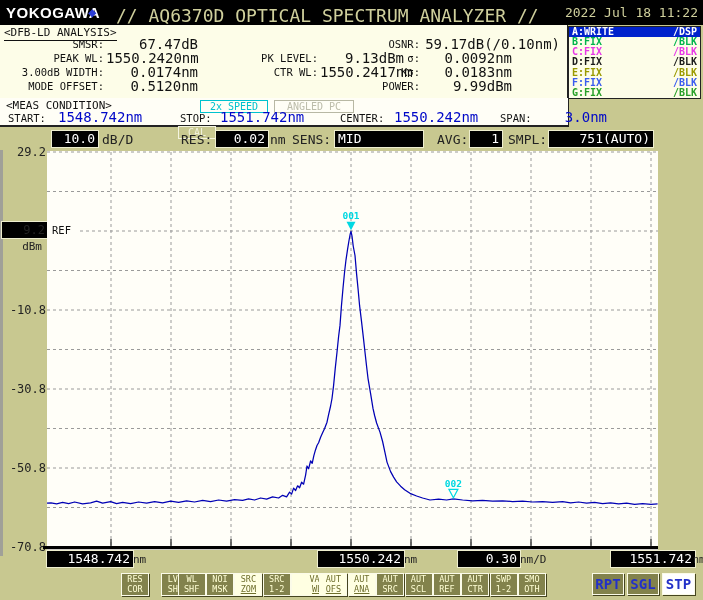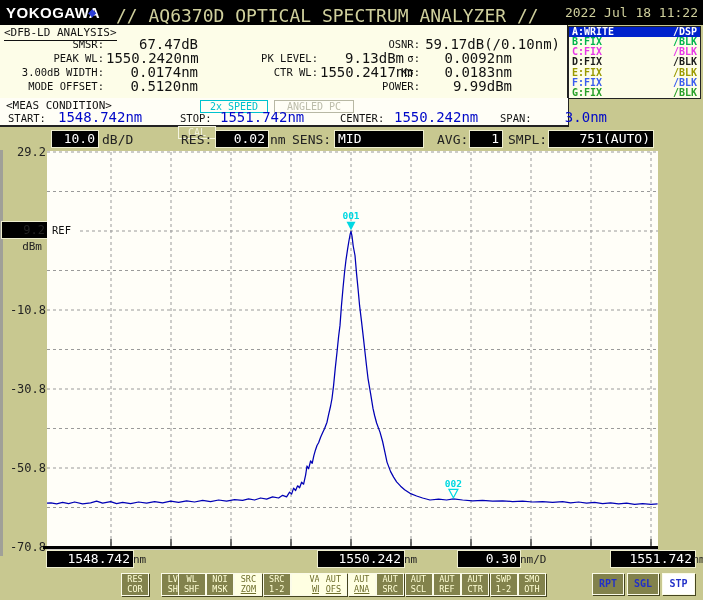--- a/index.html
+++ b/index.html
@@ -53,21 +53,21 @@
   #axis-ext{position:absolute;left:43px;top:546px;width:5px;height:3px;background:#000;}
   
   .xunit{position:absolute;font-size:11px;color:#222;white-space:nowrap;}
   
   #softkeys{position:absolute;left:0;top:573px;width:703px;height:22px;}
   .skey{position:absolute;top:0;width:26px;height:20px;font-size:8.5px;line-height:9.5px;
     text-align:center;padding-top:1px;cursor:pointer;
     border:1px solid #fbfbe8;box-shadow:1px 1px 0 #44441f;}
   .skey.olive{background:#82824c;color:#ffffd4;}
   .skey.cream{background:#ffffe2;color:#6e6e2c;}
-  .bigkey{position:absolute;top:0;height:20px;line-height:20px;font-size:10px;font-weight:bold;
+  .bigkey{position:absolute;top:0;height:20px;line-height:20px;font-size:14px;font-weight:bold;
     text-align:center;color:#2230c8;cursor:pointer;border:1px solid #fbfbe8;box-shadow:1px 1px 0 #44441f;}
   .bigkey.olive{background:#82824c;}
   .bigkey.white{background:#ffffff;}
 </style>
 </head>
 <body>
 
 <div id="screen">
 
   <div id="titlebar">

